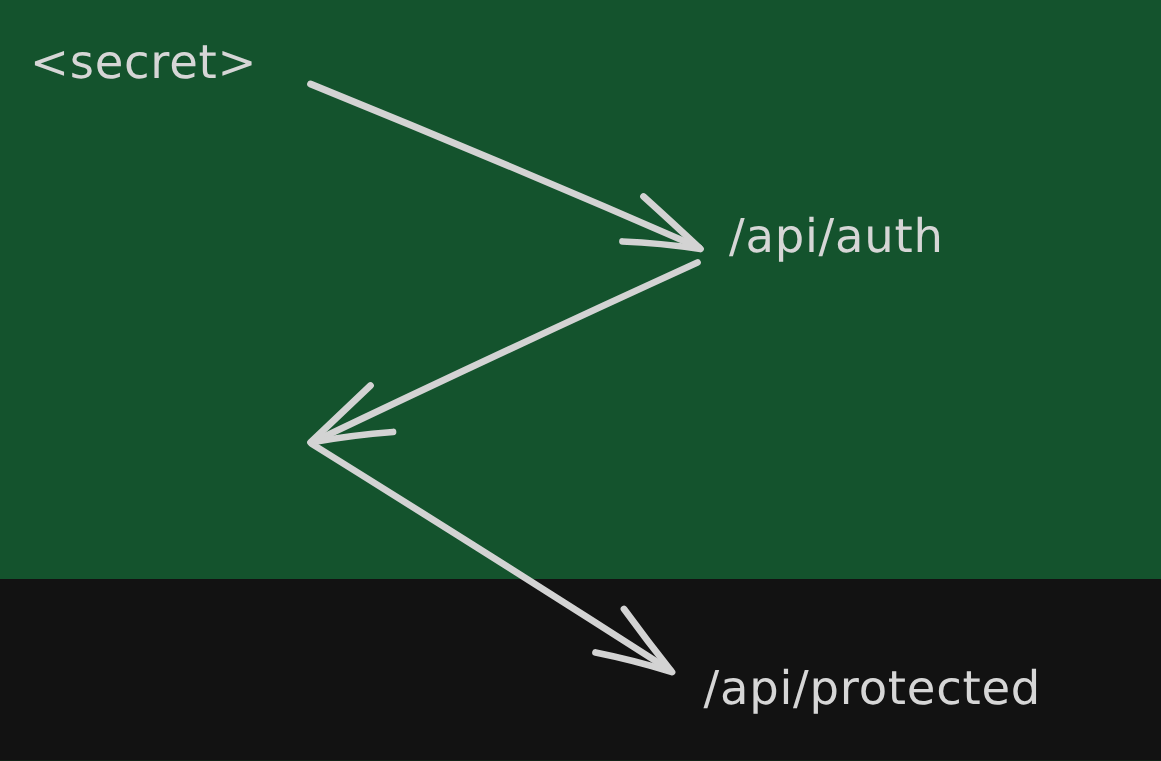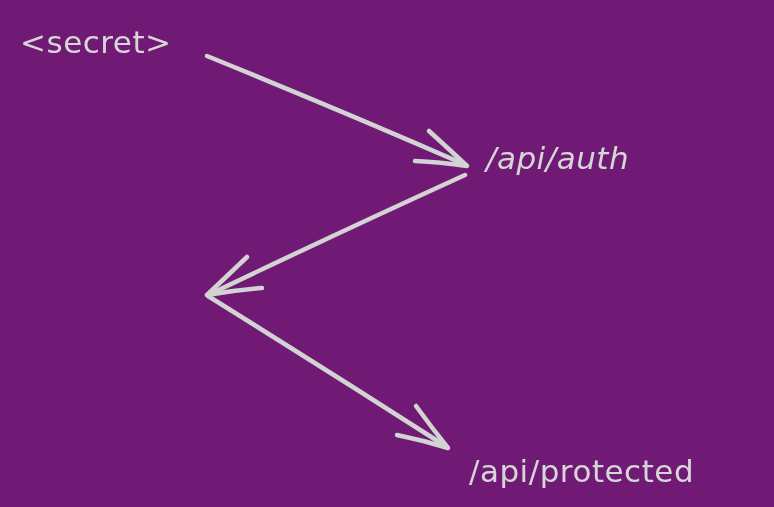--- a/index.html
+++ b/index.html
@@ -10,36 +10,36 @@
     body {
       width: 774px;
       height: 507px;
       position: relative;
       overflow: hidden;
       font-family: "DejaVu Sans", sans-serif;
     }
     .canvas {
       position: absolute;
       left: 0; top: 0;
-      width: 774px; height: 507px;
-      background: #701a75;
+      width: 774px; height: 386px;
+      background: #14532d;
     }
     .label {
       position: absolute;
       color: #d6d6d6;
       font-family: "DejaVu Sans", sans-serif;
       font-size: 31px;
       line-height: 1;
       white-space: nowrap;
       letter-spacing: 0.5px;
     }
     #node-secret { left: 20px; top: 27px; }
-    #node-auth { left: 486px; top: 143px; font-style: italic; }
+    #node-auth { left: 486px; top: 143px; }
     #node-token { left: 33px; top: 280px; }
-    #node-protected { left: 469px; top: 456px; }
+    #node-protected { left: 469px; top: 444px; }
     svg.edges {
       position: absolute;
       left: 0; top: 0;
     }
     svg.edges path {
       fill: none;
       stroke: #d3d3d3;
       stroke-width: 4.5;
       stroke-linecap: round;
       stroke-linejoin: round;

